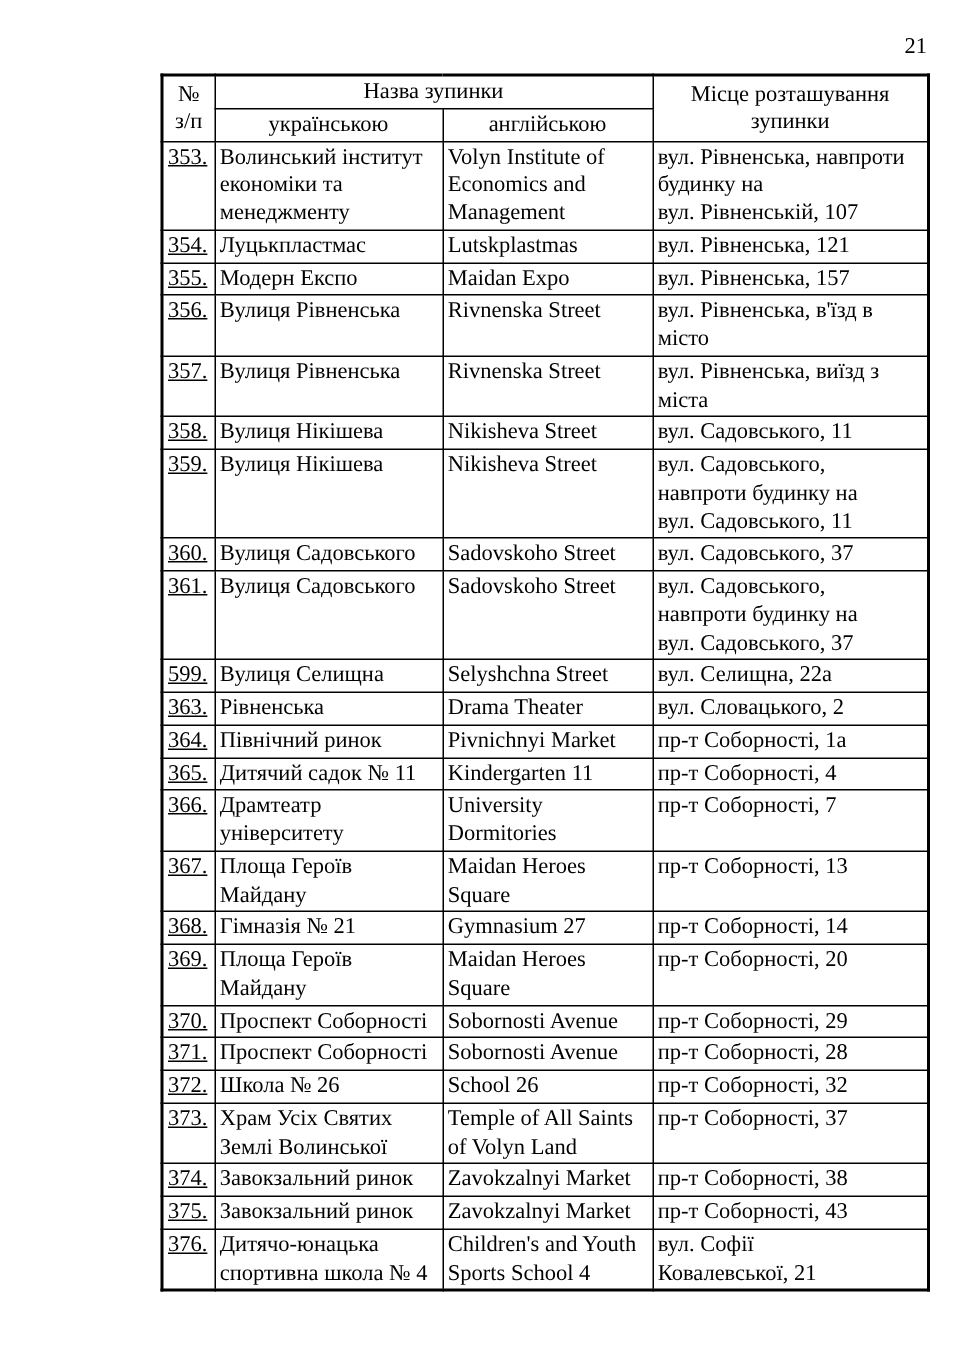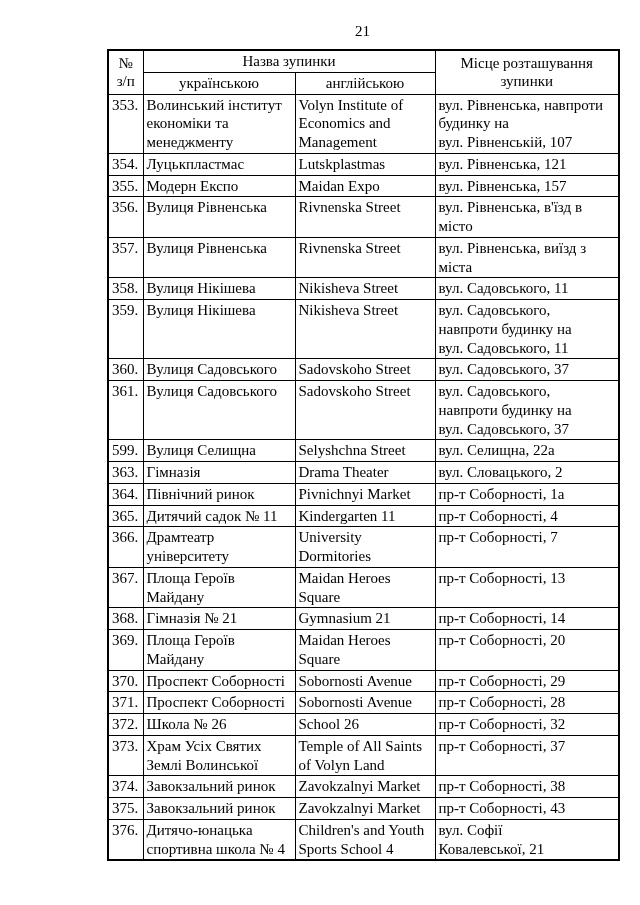--- a/index.html
+++ b/index.html
@@ -12,21 +12,21 @@
     height: 905px;
     position: relative;
     font-family: "Liberation Serif", "DejaVu Serif", serif;
     color: #000000;
   }
   .page-number {
     position: absolute;
     top: 22px;
     left: 107px;
     width: 511px;
-    text-align: center;
+    text-align: right;
     font-size: 15px;
     line-height: 1.2;
   }
   table.stops {
     position: absolute;
     top: 49px;
     left: 107px;
     width: 511px;
     border-collapse: collapse;
     table-layout: fixed;
@@ -46,20 +46,21 @@
     text-align: center;
     vertical-align: middle;
     padding: 1px 2px;
   }
   table.stops td {
     text-align: left;
     vertical-align: top;
   }
   td.c-num {
     padding: 1px 1px 1px 2px;
+    text-decoration: underline;
   }
   col.col-num  { width: 35px;  }
   col.col-uk   { width: 152px; }
   col.col-en   { width: 140px; }
   col.col-loc  { width: 184px; }
 </style>
 </head>
 <body>
 
 <div class="page-number">21</div>
@@ -162,21 +163,21 @@
 
   <tr>
     <td class="c-num">599.</td>
     <td class="c-uk">Вулиця Селищна</td>
     <td class="c-en">Selyshchna Street</td>
     <td class="c-loc">вул. Селищна, 22а</td>
   </tr>
 
   <tr>
     <td class="c-num">363.</td>
-    <td class="c-uk">Гімназія</td>
+    <td class="c-uk">Рівненська</td>
     <td class="c-en">Drama Theater</td>
     <td class="c-loc">вул. Словацького, 2</td>
   </tr>
 
   <tr>
     <td class="c-num">364.</td>
     <td class="c-uk">Північний ринок</td>
     <td class="c-en">Pivnichnyi Market</td>
     <td class="c-loc">пр-т Соборності, 1а</td>
   </tr>
@@ -202,21 +203,21 @@
     <td class="c-uk">Площа Героїв
 Майдану</td>
     <td class="c-en">Maidan Heroes
 Square</td>
     <td class="c-loc">пр-т Соборності, 13</td>
   </tr>
 
   <tr>
     <td class="c-num">368.</td>
     <td class="c-uk">Гімназія № 21</td>
-    <td class="c-en">Gymnasium 21</td>
+    <td class="c-en">Gymnasium 27</td>
     <td class="c-loc">пр-т Соборності, 14</td>
   </tr>
 
   <tr>
     <td class="c-num">369.</td>
     <td class="c-uk">Площа Героїв
 Майдану</td>
     <td class="c-en">Maidan Heroes
 Square</td>
     <td class="c-loc">пр-т Соборності, 20</td>

